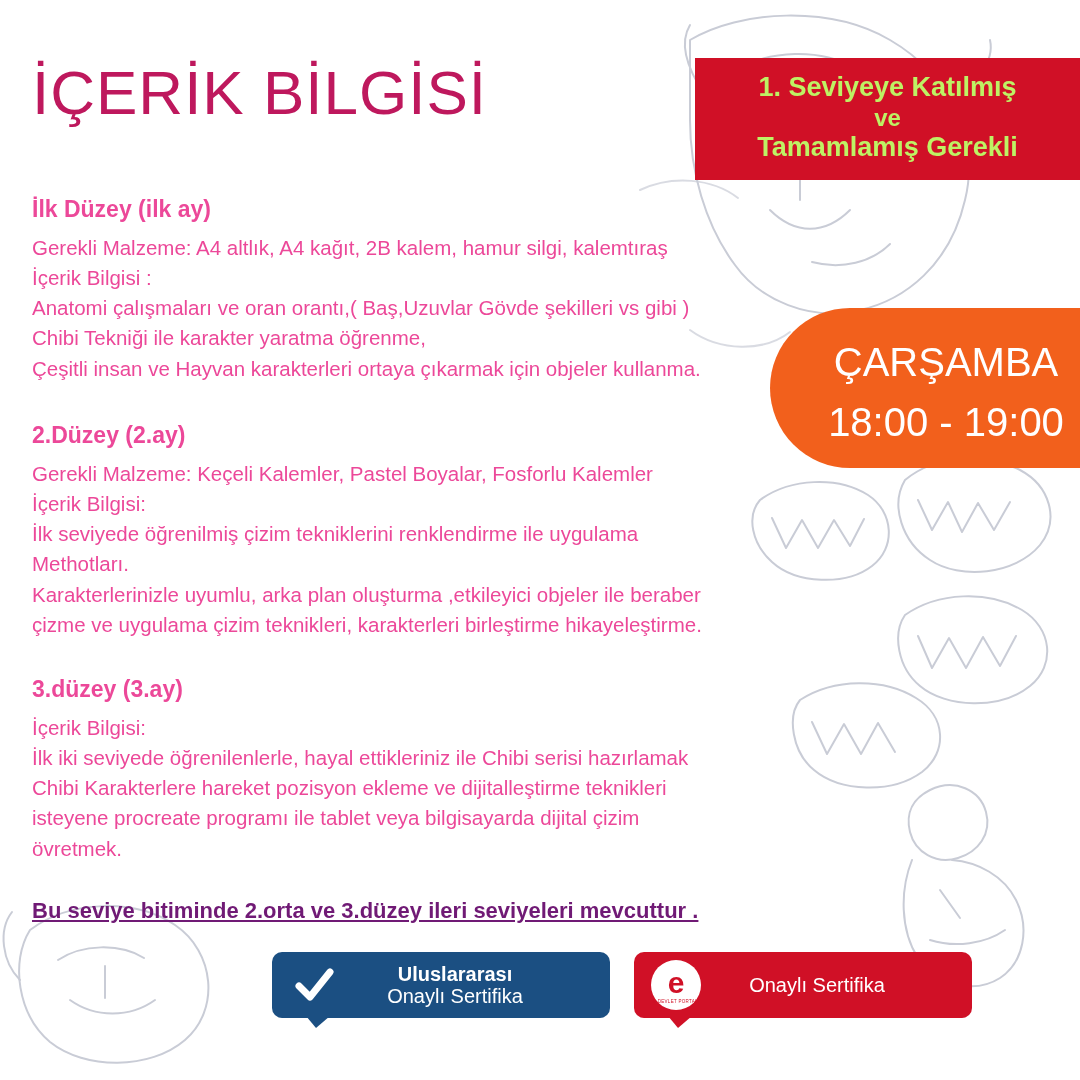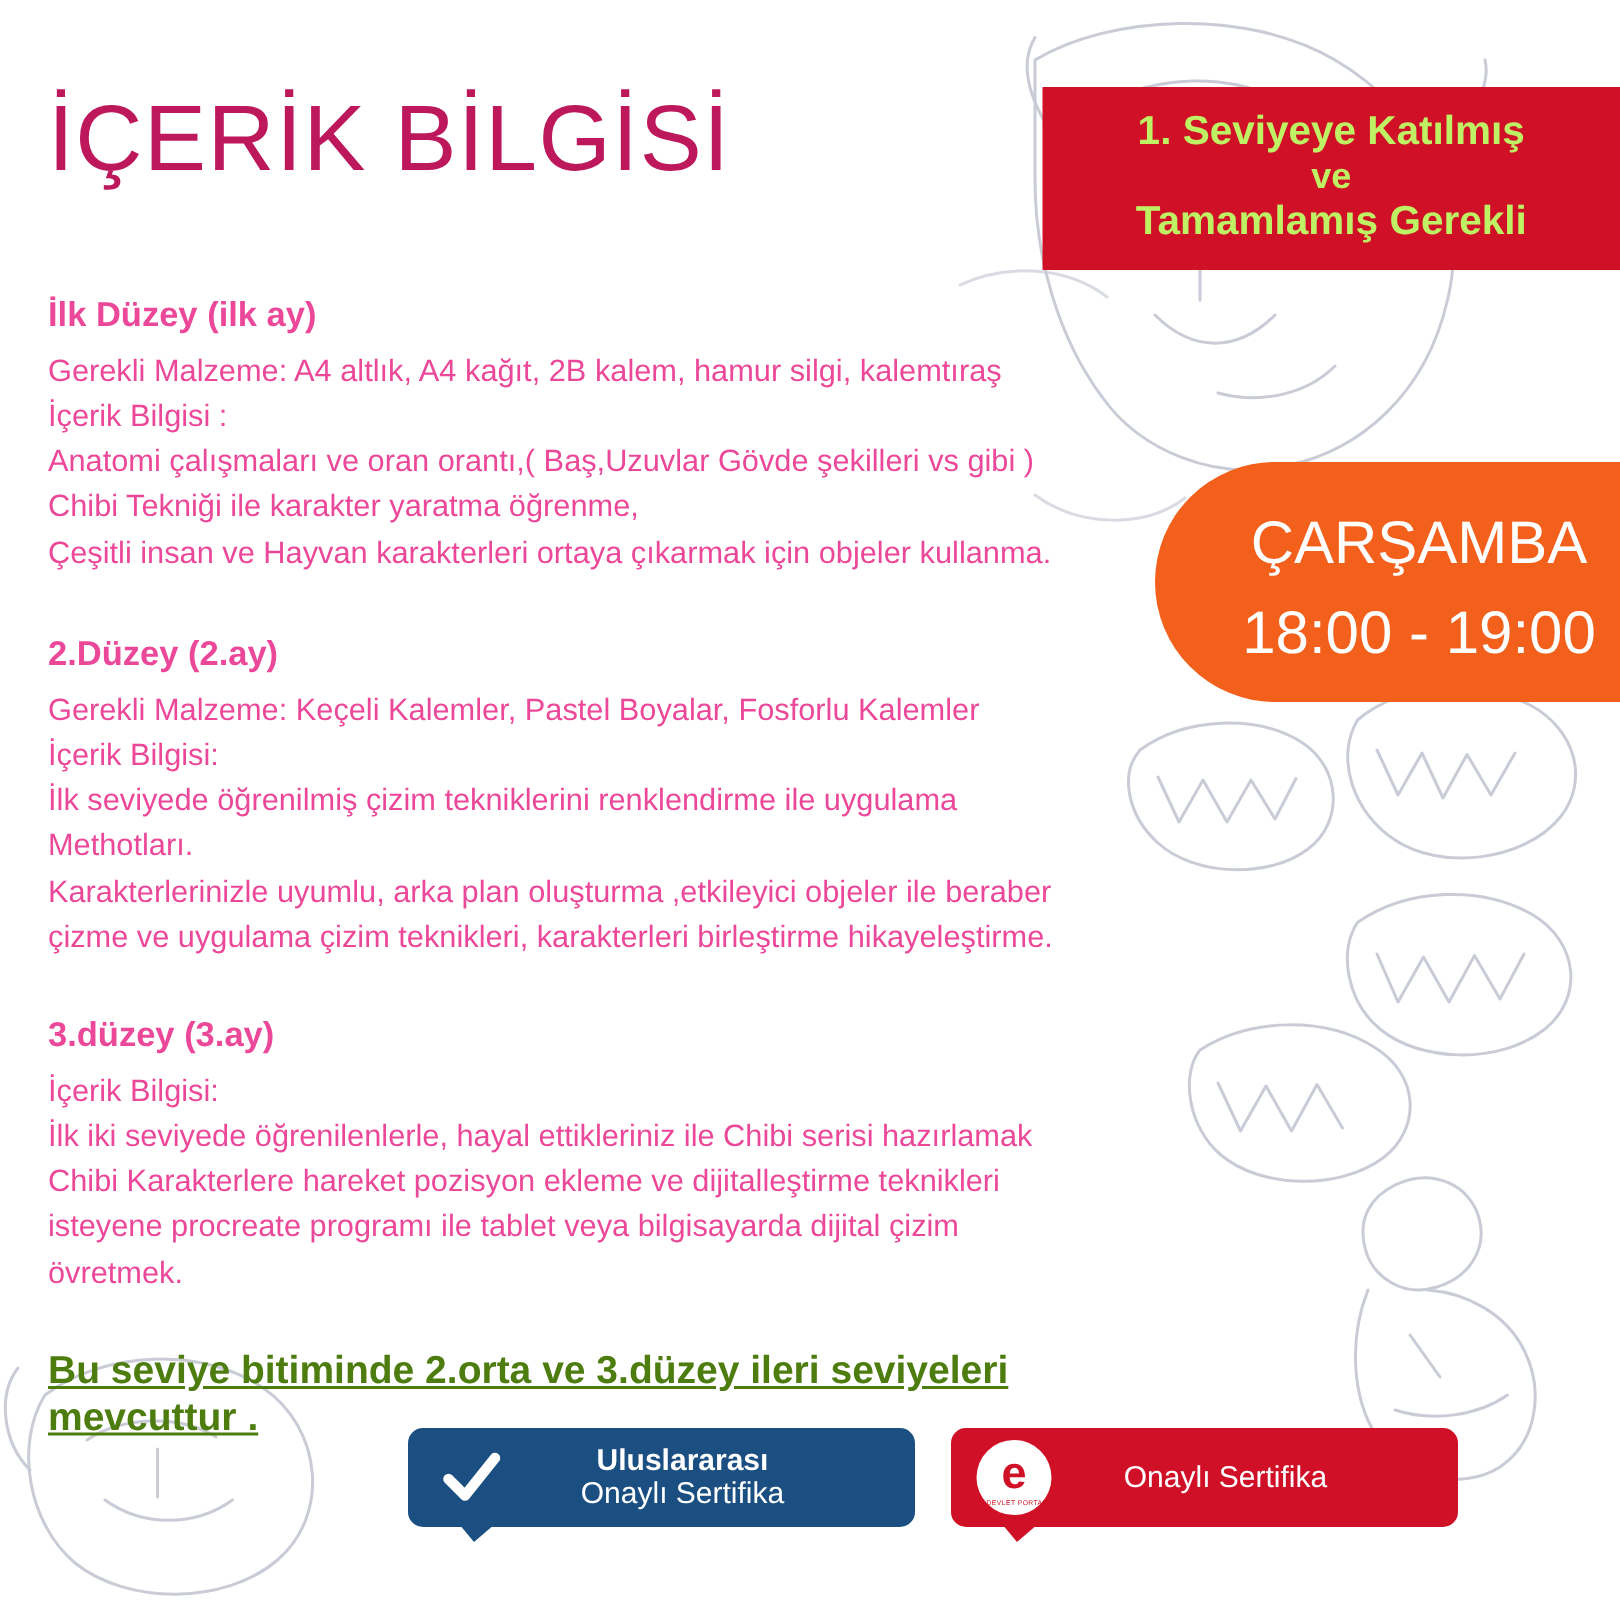--- a/index.html
+++ b/index.html
@@ -99,24 +99,24 @@
   }
   #section-1 { top: 196px; }
   #section-2 { top: 422px; }
   #section-3 { top: 676px; }
 
   #footnote {
     position: absolute;
     left: 32px;
     top: 898px;
     width: 760px;
-    font-size: 26px;
+    font-size: 22px;
     font-weight: bold;
     text-decoration: underline;
-    color: #4d7c0f;
+    color: #701a75;
   }
 
   
   #badges {
     position: absolute;
     left: 272px;
     top: 952px;
     display: flex;
     gap: 24px;
     align-items: center;

